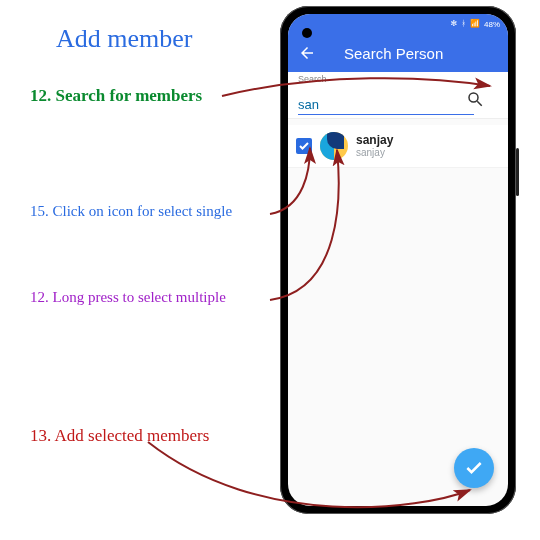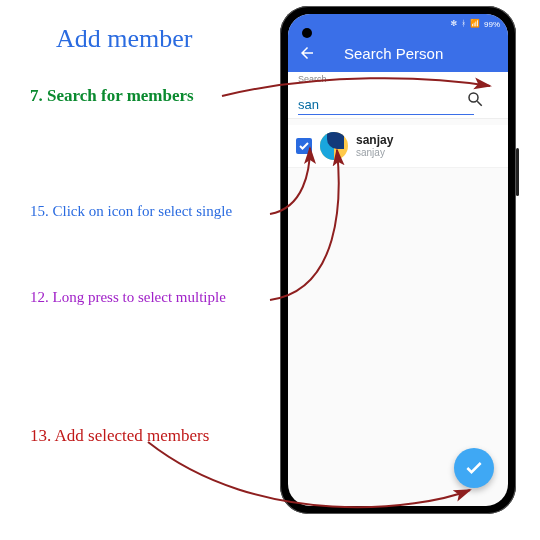--- a/index.html
+++ b/index.html
@@ -36,34 +36,34 @@
   .psub{font-size:10px;color:#9aa0a6;line-height:1;margin-top:2px}
   .fab{position:absolute;right:14px;bottom:18px;width:40px;height:40px;border-radius:50%;background:#3fa8f4;box-shadow:0 3px 6px rgba(0,0,0,.25);display:flex;align-items:center;justify-content:center;color:#fff}
   
   svg.arrows{position:absolute;left:0;top:0;width:540px;height:540px;pointer-events:none}
 </style>
 </head>
 <body>
 
 <div class="canvas">
   <div class="ann title">Add member</div>
-  <div class="ann step10">7. Search for members</div>
+  <div class="ann step10">12. Search for members</div>
   <div class="ann step11">15. Click on icon for select single</div>
   <div class="ann step12">12. Long press to select multiple</div>
   <div class="ann step13">13. Add selected members</div>
 
   <div class="phone">
     <div class="power"></div>
     <div class="screen">
       <div class="cam"></div>
       <div class="status">
         <span class="sicon">✻</span>
         <span class="sicon">ᚼ</span>
         <span class="sicon">📶</span>
-        <span class="sbatt">99%</span>
+        <span class="sbatt">48%</span>
       </div>
       <div class="appbar">
         <span class="back">
           <svg width="18" height="18" viewBox="0 0 24 24">
               <path fill="#fff" d="M20 11H7.8l5.6-5.6L12 4l-8 8 8 8 1.4-1.4L7.8 13H20z"></path>
             </svg>
         </span>
         <span class="ttl">Search Person</span>
       </div>
       <div class="searchrow">

